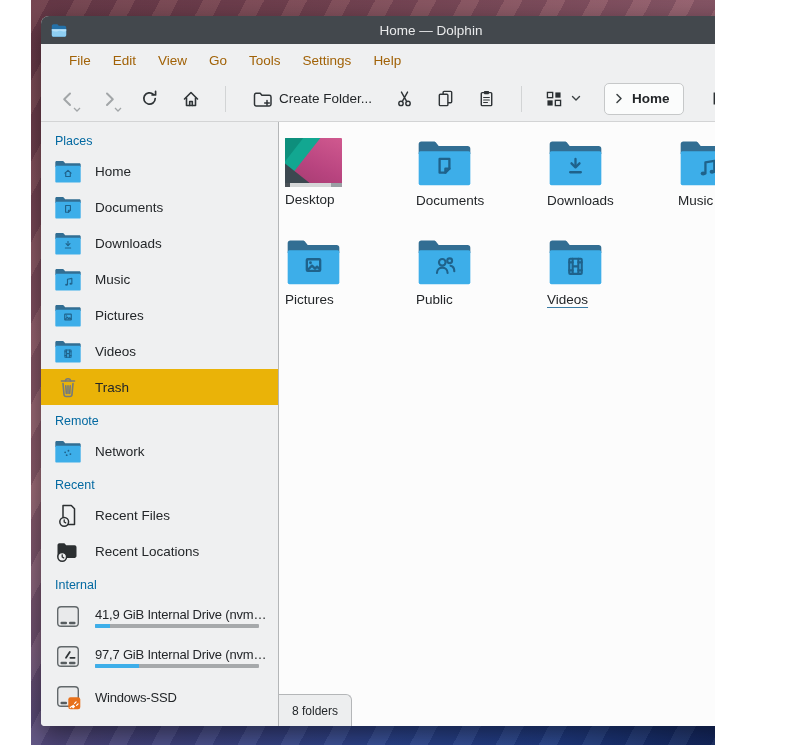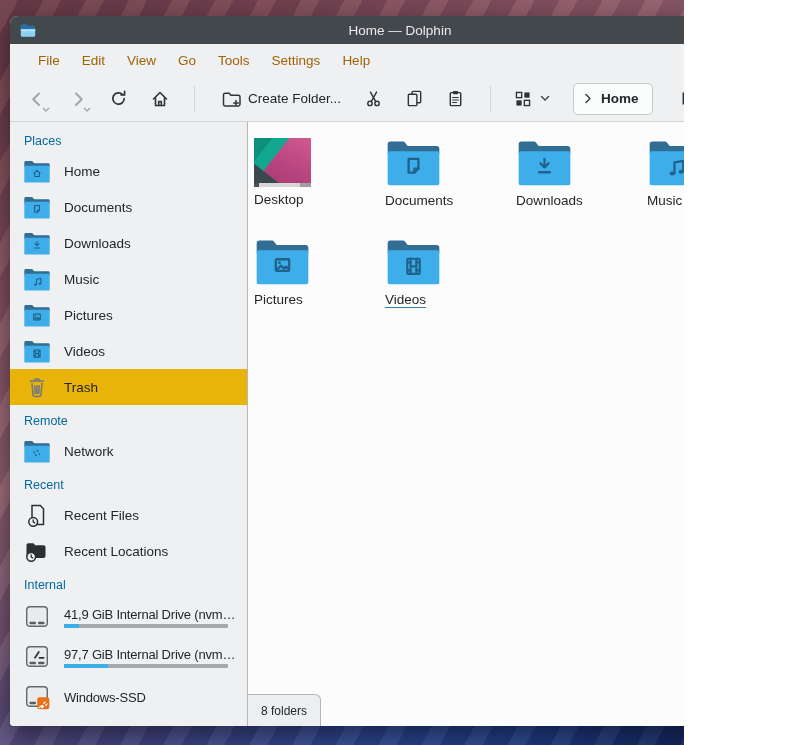--- a/index.html
+++ b/index.html
@@ -1,18 +1,18 @@
 <!DOCTYPE html>
 <html><head>
 <meta charset="utf-8">
 <style>
   html,body{margin:0;padding:0;}
   body{width:800px;height:745px;font-family:"Liberation Sans",sans-serif;-webkit-font-smoothing:antialiased;}
   .desktop{position:relative;width:684px;height:745px;overflow:hidden;
-    background:linear-gradient(152deg,#6f3d49 0%,#7c4753 14%,#935d6b 32%,#9a6673 44%,#7c5a79 58%,#4a4a86 72%,#2f4a97 84%,#23418c 92%,#152a63 100%);}
+    background:linear-gradient(152deg,#6f3d49 0%,#7c4753 14%,#935d6b 32%,#9a6673 44%,#7c5a79 58%,#4a4a86 72%,#2f4a97 84%,#23418c 92%,#152a63 100%);margin-left:31px;}
   .desktop::before{content:"";position:absolute;inset:0;
     background:repeating-linear-gradient(118deg,rgba(255,255,255,.05) 0 16px,rgba(0,0,40,.10) 16px 38px);}
   .window{position:absolute;left:10px;top:16px;width:780px;height:710px;display:flex;flex-direction:column;
     border-radius:8px 8px 4px 4px;overflow:hidden;box-shadow:0 8px 26px rgba(0,0,0,.5);background:#eff0f1;}
   
   .titlebar{flex:0 0 28px;height:28px;background:#43484d;display:flex;align-items:center;position:relative;}
   .app-icon{margin-left:9px;display:flex;}
   .title{position:absolute;left:0;right:0;text-align:center;color:#e9eaeb;font-size:13.5px;pointer-events:none;}
   .win-btns{margin-left:auto;display:flex;gap:10px;padding-right:13px;z-index:1;}
   .win-btn{width:16px;height:16px;display:flex;align-items:center;justify-content:center;}
@@ -453,20 +453,27 @@
           </div>
 
           <div class="cell">
             <svg class="fi" viewBox="0 0 64 58">
                 <use href="#fb"></use>
                 <use href="#g-pictures"></use>
               </svg>
             <span class="lbl">Pictures</span>
           </div>
 
+          <div class="cell">
+            <svg class="fi" viewBox="0 0 64 58">
+                <use href="#fb"></use>
+                <use href="#g-public"></use>
+              </svg>
+            <span class="lbl">Public</span>
+          </div>
 
 
           <div class="cell hovered">
             <svg class="fi" viewBox="0 0 64 58">
                 <use href="#fb"></use>
                 <use href="#g-videos"></use>
               </svg>
             <span class="lbl">Videos</span>
           </div>
 

